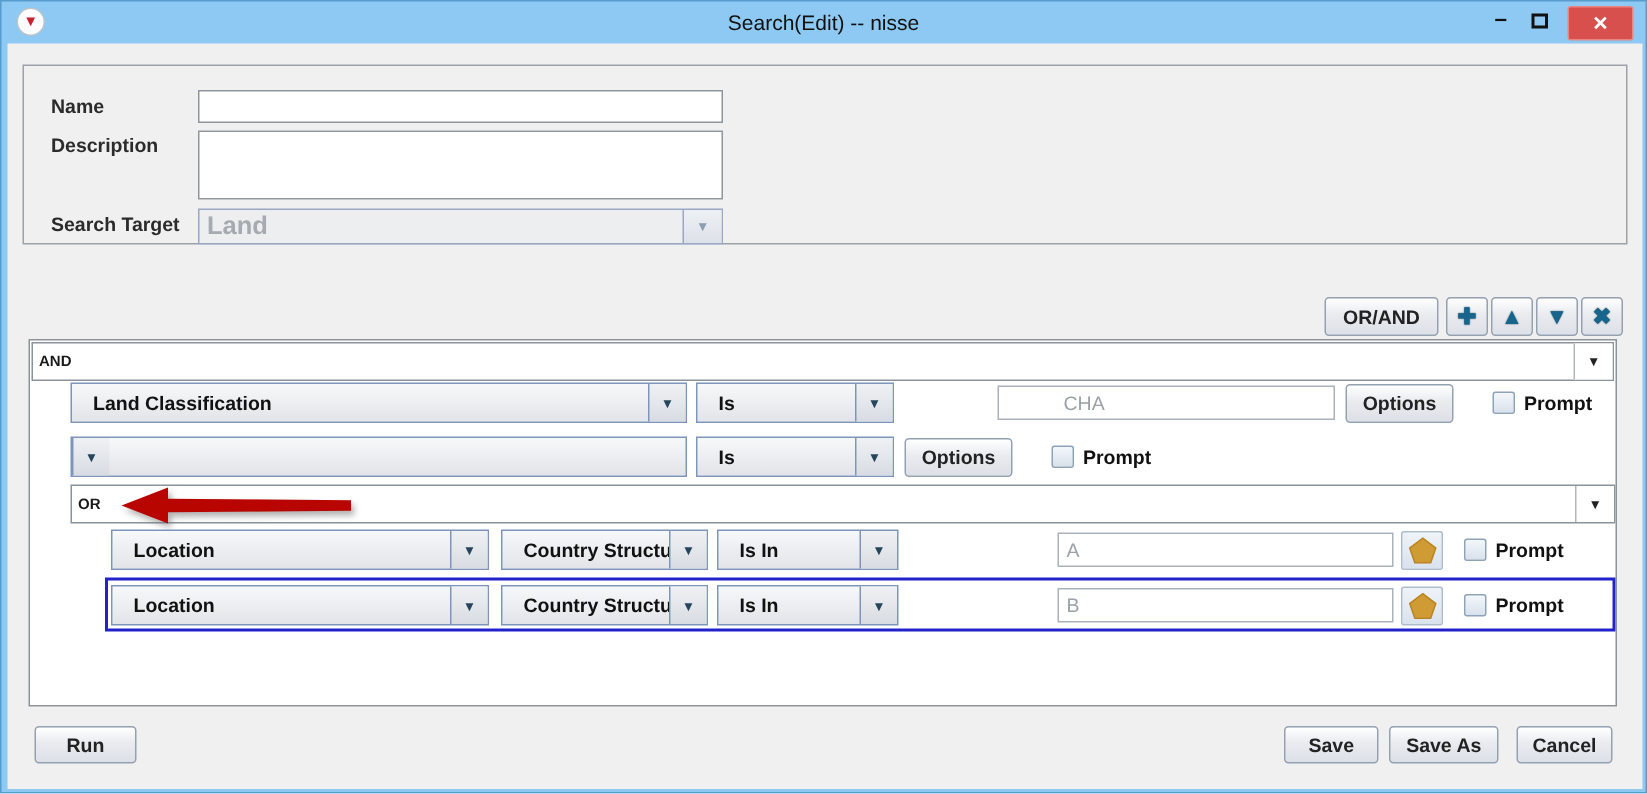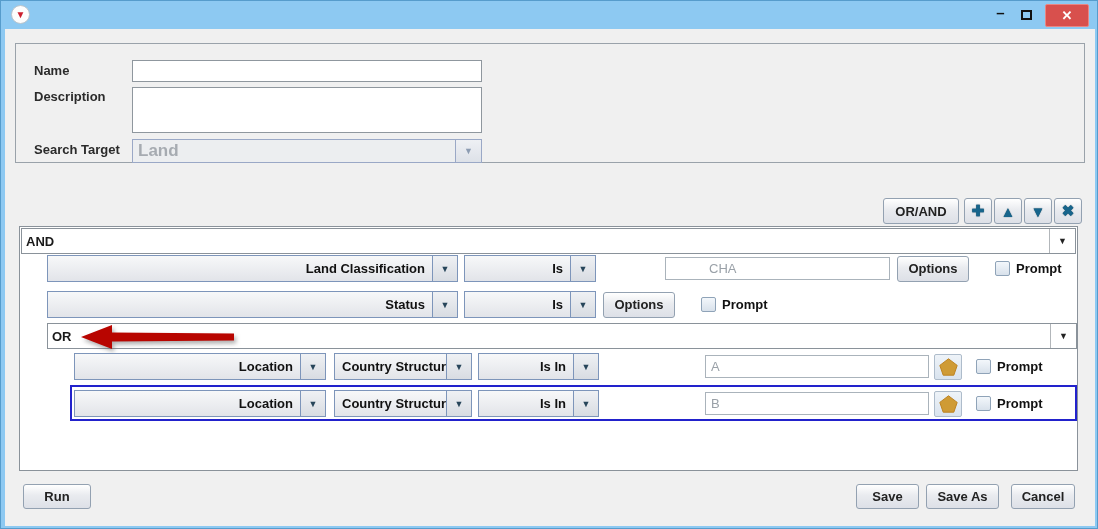--- a/index.html
+++ b/index.html
@@ -37,27 +37,27 @@
   .iconglyph { color:#17658c; font-weight:bold; text-shadow:0 0 1px #0d394e; }
 
   .toolbar { position:absolute; right:13px; top:169px; height:26px; display:flex; gap:2px;justify-content:space-between; }
   .orand { width:76px; height:26px; margin-right:3px; }
   .tbtn { width:28px; height:26px; font-size:15px; }
 
   
   .tree-panel { position:absolute; left:14px; top:197px; width:1059px; height:245px; background:#fff; border:1px solid #8a929a; }
 
   .opcombo { position:absolute; background:#fff; border:1px solid #8a929a; display:flex; align-items:center; height:26px; }
-  .opcombo .oplabel { flex:1; padding:0 4px; font-size:13px; font-weight:bold; color:#1a1a1a; }
+  .opcombo .oplabel { flex:1; padding:0 4px; font-size:10px; font-weight:bold; color:#1a1a1a; }
   .opcombo .oparrow { width:26px; align-self:stretch; border-left:1px solid #b2b6ba; display:flex; align-items:center; justify-content:center; color:#222; font-size:9px; background:#fff; }
 
   .crow { position:absolute; display:flex; align-items:center; height:27px; }
 
   .fieldcombo { height:27px; background:linear-gradient(#f7f8f9,#e2e4e9); border:1px solid #7d95ba; display:flex; align-items:center; }
-  .fieldcombo .fclabel { flex:1; padding:0 7px; font-size:13px; font-weight:bold; color:#111; white-space:nowrap; overflow:hidden;text-align:right; }
+  .fieldcombo .fclabel { flex:1; padding:0 14px; font-size:13px; font-weight:bold; color:#111; white-space:nowrap; overflow:hidden; }
   .fieldcombo .fcarrow { width:25px; align-self:stretch; border-left:1px solid #7d95ba; display:flex; align-items:center; justify-content:center; color:#27455a; font-size:9px; background:linear-gradient(#eff1f4,#d8dce2); }
 
   .valfield { height:23px; background:#fff; border:1px solid #aab3bb; font-size:13px; color:#9aa1a8; padding:0 5px; font-family:"Liberation Sans",sans-serif; }
 
   .cbx { width:15px; height:15px; background:linear-gradient(#f3f7fb,#d8e1eb); border:1px solid #8fa3b8; border-radius:2px; }
   .cblabel { font-size:13px; font-weight:bold; color:#111; margin-left:6px; }
 
   .pentabtn { width:28px; height:26px; background:linear-gradient(#eef3f8,#d9e3ee); border:1px solid #aebccb; border-radius:2px; display:flex; align-items:center; justify-content:center; }
 
   .selbox { position:absolute; left:50px; top:158px; width:1007px; height:36px; border:2px solid #2222cc; background:#fff; }
@@ -74,20 +74,21 @@
 </style>
 </head>
 <body>
 
 <div class="window">
 
   <div class="titlebar">
     <span class="app-icon">
       <span class="mark">▼</span>
     </span>
+    <span class="win-title">Search(Edit) -- nisse</span>
     <div class="winbtns">
       <span class="minbtn">–</span>
       <span class="maxbtn"><span class="maxglyph"></span></span>
       <span class="closebtn">✕</span>
     </div>
   </div>
 
   <div class="content">
 
     <div class="form-panel">
@@ -137,21 +138,20 @@
           <span class="fcarrow">▼</span>
         </div>
         <input class="valfield" style="width: 225px; margin-left: 69px; padding-left: 43px;" value="CHA">
         <button class="swbtn" style="width:72px; height:26px; margin-left:7px;">Options</button>
         <span class="cbx" style="margin-left:26px;"></span>
         <span class="cblabel">Prompt</span>
       </div>
 
       <div class="crow" style="left:27px; top:64px;">
         <div class="fieldcombo" style="width:411px;">
-          <span class="fclabel">Status</span>
           <span class="fcarrow">▼</span>
         </div>
         <div class="fieldcombo" style="width:132px; margin-left:6px;">
           <span class="fclabel">Is</span>
           <span class="fcarrow">▼</span>
         </div>
         <button class="swbtn" style="width:72px; height:26px; margin-left:7px;">Options</button>
         <span class="cbx" style="margin-left:26px;"></span>
         <span class="cblabel">Prompt</span>
       </div>

